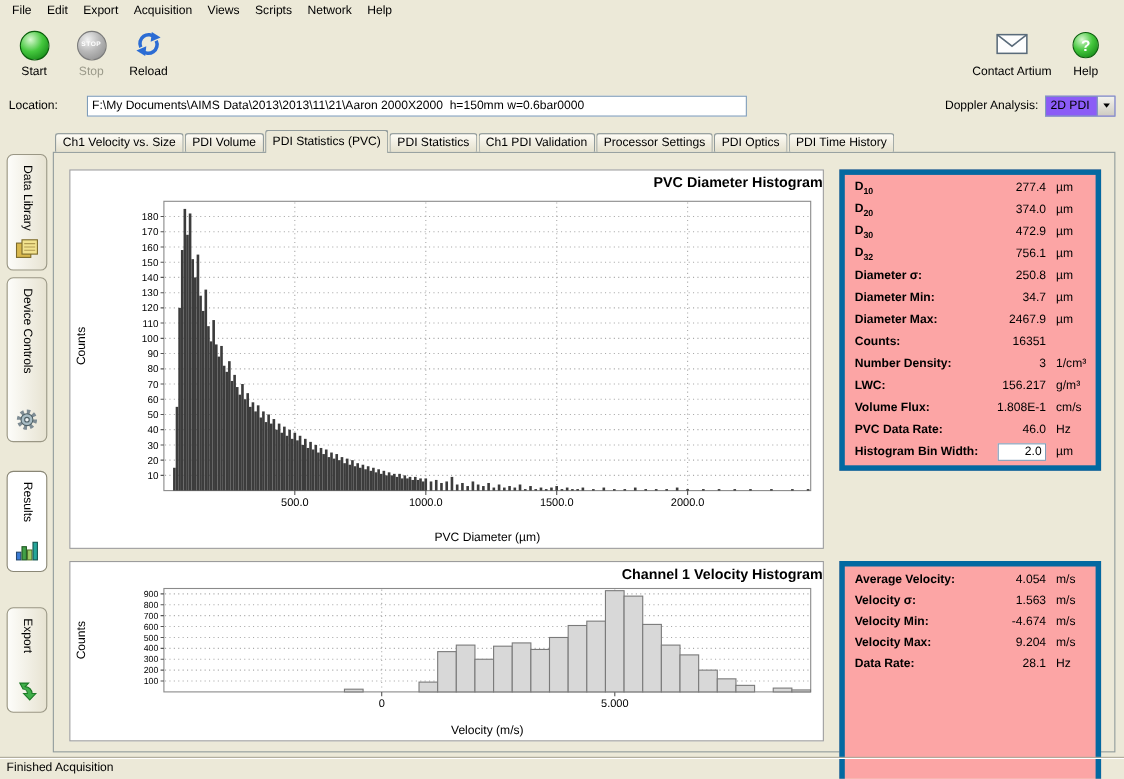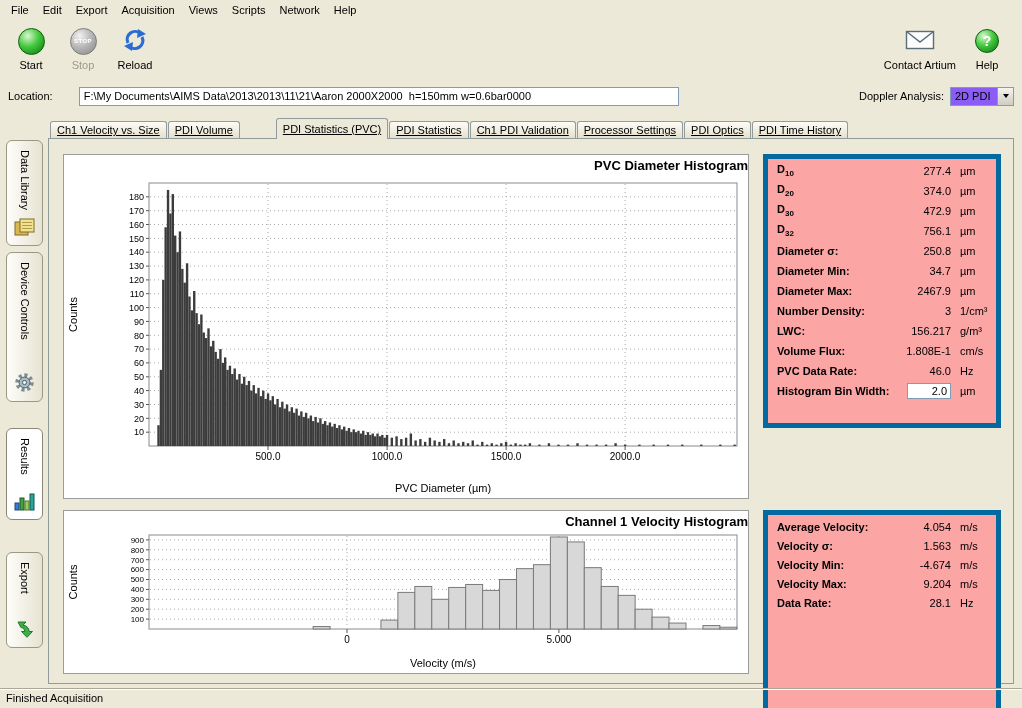--- a/index.html
+++ b/index.html
@@ -37,22 +37,22 @@
               background:linear-gradient(90deg,#fdfdfa,#e7e3d2); display:flex; flex-direction:column;
               align-items:center; justify-content:space-between; padding:9px 0 6px; cursor:pointer; }
   .side-btn.selected { background:#ffffff; border-color:#8a8776; }
   .vlabel { writing-mode:vertical-rl; font-size:11px; white-space:nowrap; }
 
   
   .tabcontrol { position:absolute; left:48px; top:118px; width:966px; height:566px; }
   .tabstrip { position:absolute; top:0; left:2px; right:0; height:20px; display:flex; align-items:flex-end; z-index:2; }
   .tab { display:inline-flex; align-items:center; height:17px; padding:0 6px; margin-right:1px; white-space:nowrap;
          background:linear-gradient(#fefcf6,#e4e0cd); border:1px solid #919b9c; border-bottom:0;
-         border-radius:3px 3px 0 0; cursor:pointer;text-decoration:underline; }
-  .tab.active { height:21px; margin-bottom:-1px; background:#ece9d8; position:relative; z-index:3; font-weight:normal;margin-left:35px; }
+         border-radius:3px 3px 0 0; cursor:pointer; }
+  .tab.active { height:21px; margin-bottom:-1px; background:#ece9d8; position:relative; z-index:3; font-weight:normal; }
   .tabpage { position:absolute; top:20px; left:0; right:0; bottom:0; border:1px solid #919b9c; background:#ece9d8; }
 
   
   .groupbox { position:absolute; background:#fff; border:1px solid #9c9c9c; }
   #gb1 { left:14px; top:15px;  width:686px; height:345px; }
   #gb2 { left:14px; top:371px; width:686px; height:164px; }
   .chart-title { text-align:right; font-weight:bold; font-size:13px; height:20px; padding-top:3px; }
   svg text { font-family:"Liberation Sans",sans-serif; fill:#000; }
 
   .statspanel { position:absolute; border:5px solid #0369a1; background:#fca5a5; padding:2px 9px 4px 9px; }
@@ -444,20 +444,25 @@
             <span class="slabel">Diameter Min:</span>
             <span class="sval">34.7</span>
             <span class="sunit">µm</span>
           </div>
           <div class="srow">
             <span class="slabel">Diameter Max:</span>
             <span class="sval">2467.9</span>
             <span class="sunit">µm</span>
           </div>
           <div class="srow">
+            <span class="slabel">Counts:</span>
+            <span class="sval">16351</span>
+            <span class="sunit"></span>
+          </div>
+          <div class="srow">
             <span class="slabel">Number Density:</span>
             <span class="sval">3</span>
             <span class="sunit">1/cm³</span>
           </div>
           <div class="srow">
             <span class="slabel">LWC:</span>
             <span class="sval">156.217</span>
             <span class="sunit">g/m³</span>
           </div>
           <div class="srow">

